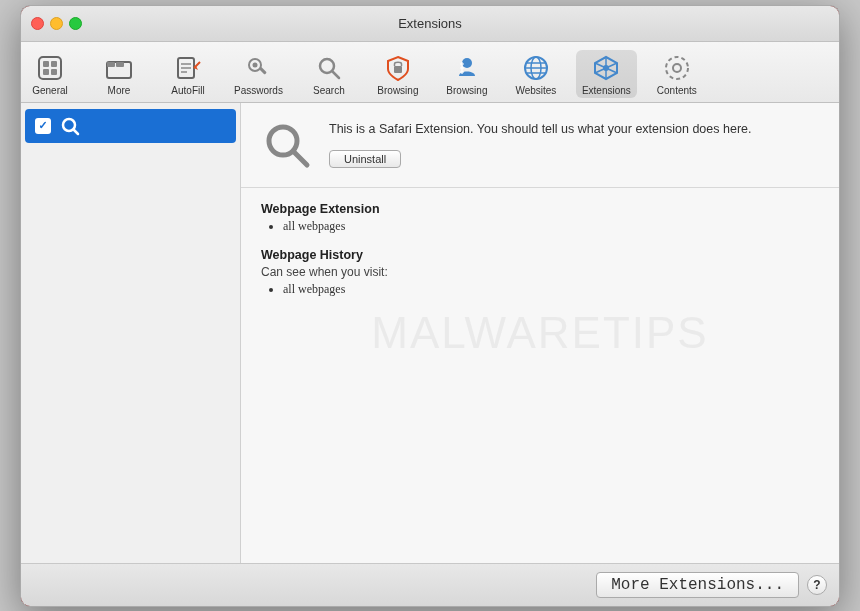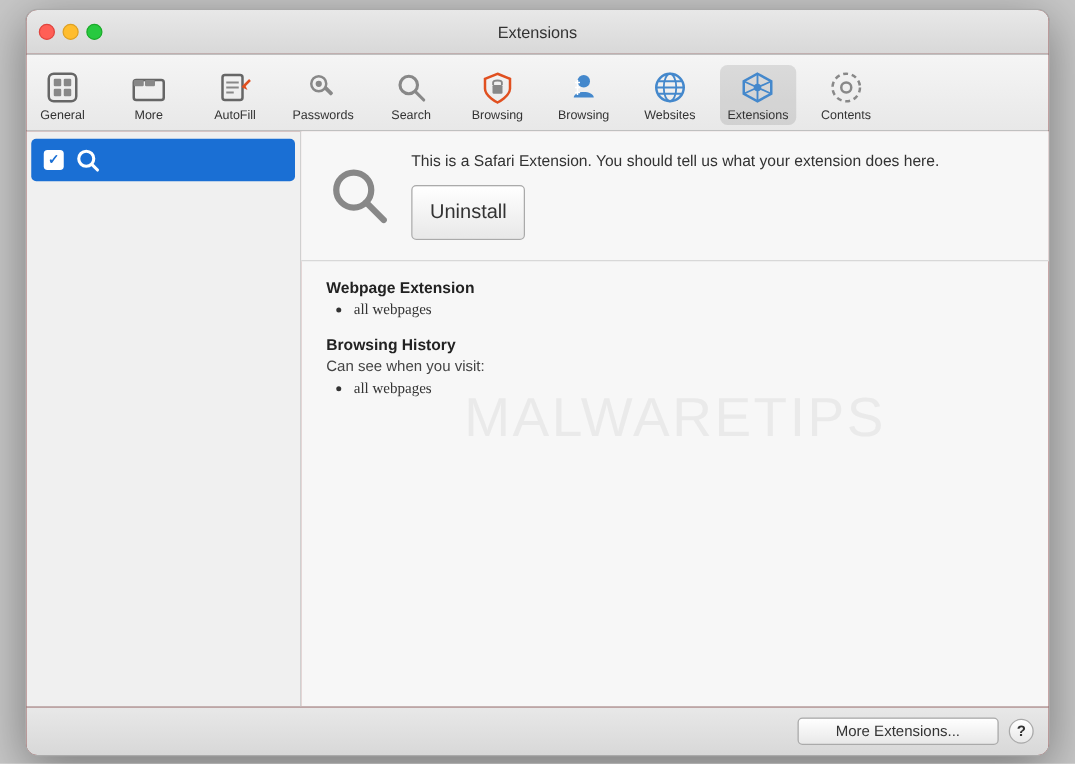--- a/index.html
+++ b/index.html
@@ -183,22 +183,22 @@
     .ext-description {
       font-size: 12.5px;
       color: #333;
       line-height: 1.4;
       margin-bottom: 10px;
     }
     .uninstall-btn {
       background: linear-gradient(to bottom, #ffffff, #e8e8e8);
       border: 1px solid #aaa;
       border-radius: 4px;
-      padding: 12px 14px;
-      font-size: 16px;
+      padding: 2px 14px;
+      font-size: 11px;
       cursor: pointer;
       color: #333;
     }
     .ext-permissions {
       padding: 14px 20px;
       position: relative;
       z-index: 1;
     }
     .permission-section {
       margin-bottom: 14px;
@@ -227,24 +227,25 @@
       align-items: center;
       padding: 8px 12px;
       border-top: 1px solid #c8c8c8;
       background: linear-gradient(to bottom, #e8e8e8, #d8d8d8);
       gap: 8px;
     }
     .more-extensions-btn {
       background: linear-gradient(to bottom, #ffffff, #e8e8e8);
       border: 1px solid #aaa;
       border-radius: 4px;
-      padding: 3px 30px;
-      font-size: 12px;
-      cursor: pointer;
-      color: #333;
+      padding: 3px 14px;
+      font-size: 16px;
+      cursor: pointer;
+      color: #333;
+      font-family: Liberation Mono, monospace;
     }
     .help-btn {
       width: 20px;
       height: 20px;
       border-radius: 50%;
       border: 1px solid #aaa;
       background: linear-gradient(to bottom, #ffffff, #e8e8e8);
       display: flex;
       align-items: center;
       justify-content: center;
@@ -424,21 +425,21 @@
       </div>
 
       <div class="ext-permissions">
         <div class="permission-section">
           <div class="permission-title">Webpage Extension</div>
           <ul class="permission-list">
             <li>all webpages</li>
           </ul>
         </div>
         <div class="permission-section">
-          <div class="permission-title">Browsing History</div>
+          <div class="permission-title">Webpage History</div>
           <div class="permission-desc">Can see when you visit:</div>
           <ul class="permission-list">
             <li>all webpages</li>
           </ul>
         </div>
       </div>
     </div>
   </div>
 
   <div class="footer">

